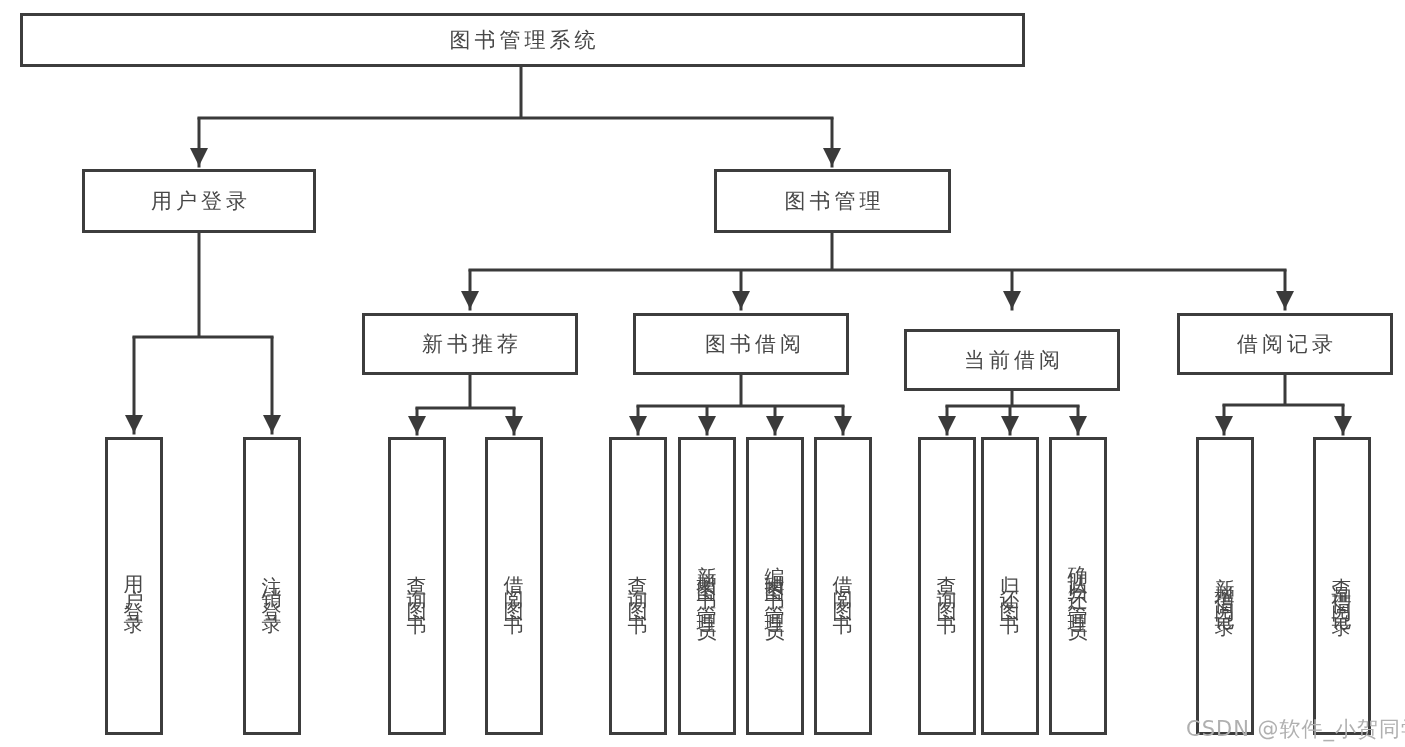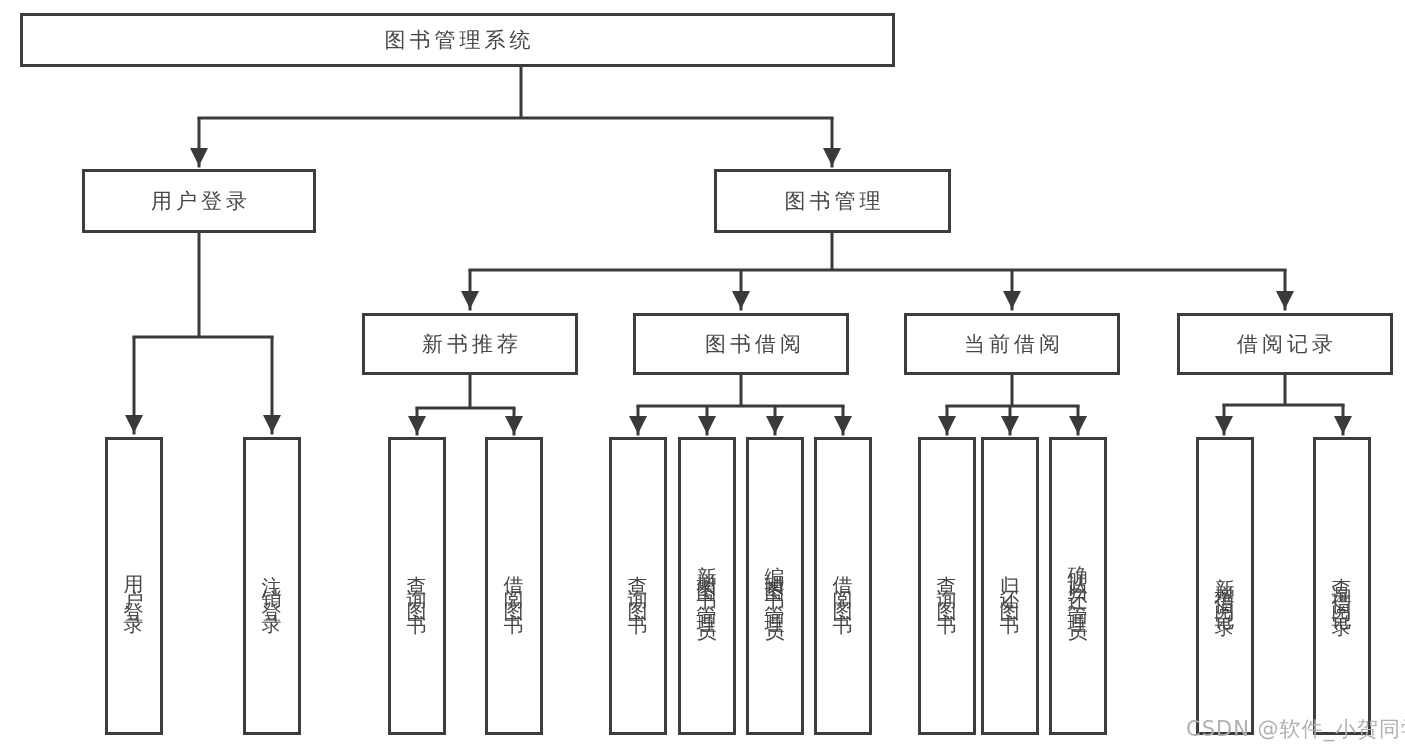--- a/index.html
+++ b/index.html
@@ -92,38 +92,38 @@
     <path class="wire" d="M1012,375 V406 M947,406 H1078"></path>
     <line class="wire" x1="947" y1="407" x2="947" y2="434" marker-end="url(#arrow)"></line>
     <line class="wire" x1="1010" y1="407" x2="1010" y2="434" marker-end="url(#arrow)"></line>
     <line class="wire" x1="1078" y1="407" x2="1078" y2="434" marker-end="url(#arrow)"></line>
 
     <path class="wire" d="M1285,375 V405 M1224,405 H1343"></path>
     <line class="wire" x1="1224" y1="406" x2="1224" y2="434" marker-end="url(#arrow)"></line>
     <line class="wire" x1="1343" y1="406" x2="1343" y2="434" marker-end="url(#arrow)"></line>
   </svg>
 
-  <div class="node" style="left:20px;top:13px;width:875px;height:54px;">
+  <div class="node" style="left:20px;top:13px;width:1005px;height:54px;">
     <span class="lbl">图书管理系统</span>
   </div>
 
   <div class="node" style="left:82px;top:169px;width:234px;height:64px;">
     <span class="lbl">用户登录</span>
   </div>
   <div class="node" style="left:362px;top:313px;width:216px;height:62px;">
     <span class="lbl">新书推荐</span>
   </div>
 
   <div class="node" style="left:714px;top:169px;width:237px;height:64px;">
     <span class="lbl">图书管理</span>
   </div>
   <div class="node" style="left:633px;top:313px;width:216px;height:62px;padding-left:24px;">
     <span class="lbl">图书借阅</span>
   </div>
-  <div class="node" style="left:904px;top:313px;width:216px;height:62px;">
+  <div class="node" style="left:904px;top:329px;width:216px;height:62px;">
     <span class="lbl">当前借阅</span>
   </div>
   <div class="node" style="left:1177px;top:313px;width:216px;height:62px;">
     <span class="lbl">借阅记录</span>
   </div>
 
   <div class="node node-v" style="left:105px;top:437px;width:58px;height:298px;">
     <span class="lbl">用户登录</span>
   </div>
   <div class="node node-v" style="left:243px;top:437px;width:58px;height:298px;">

